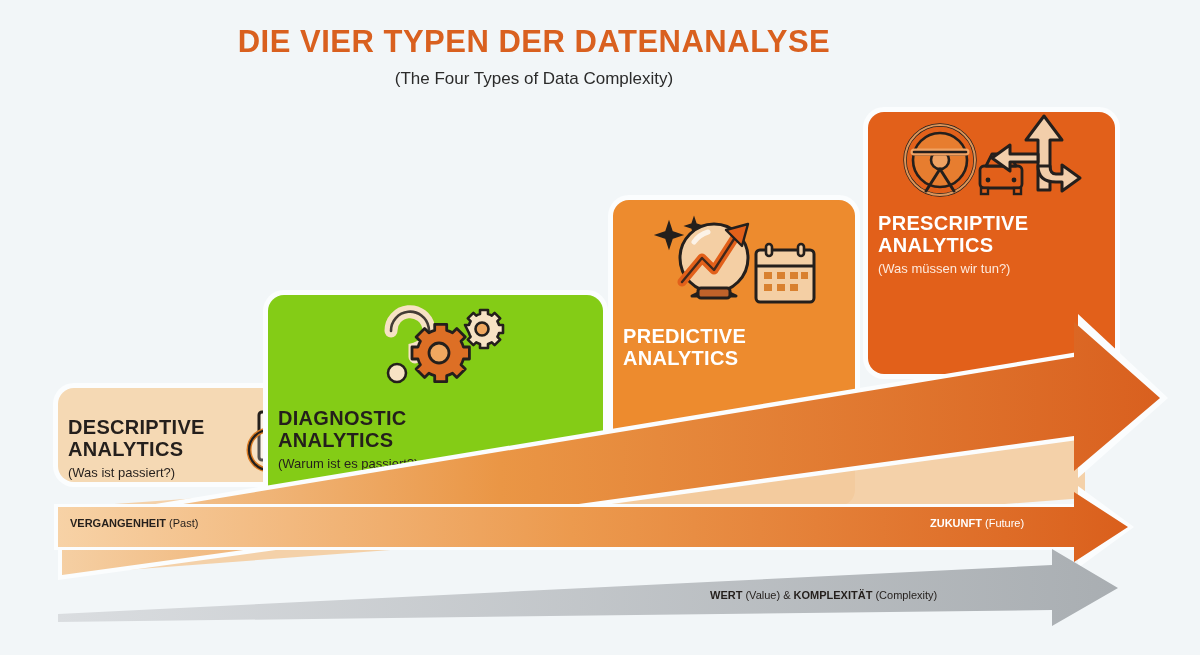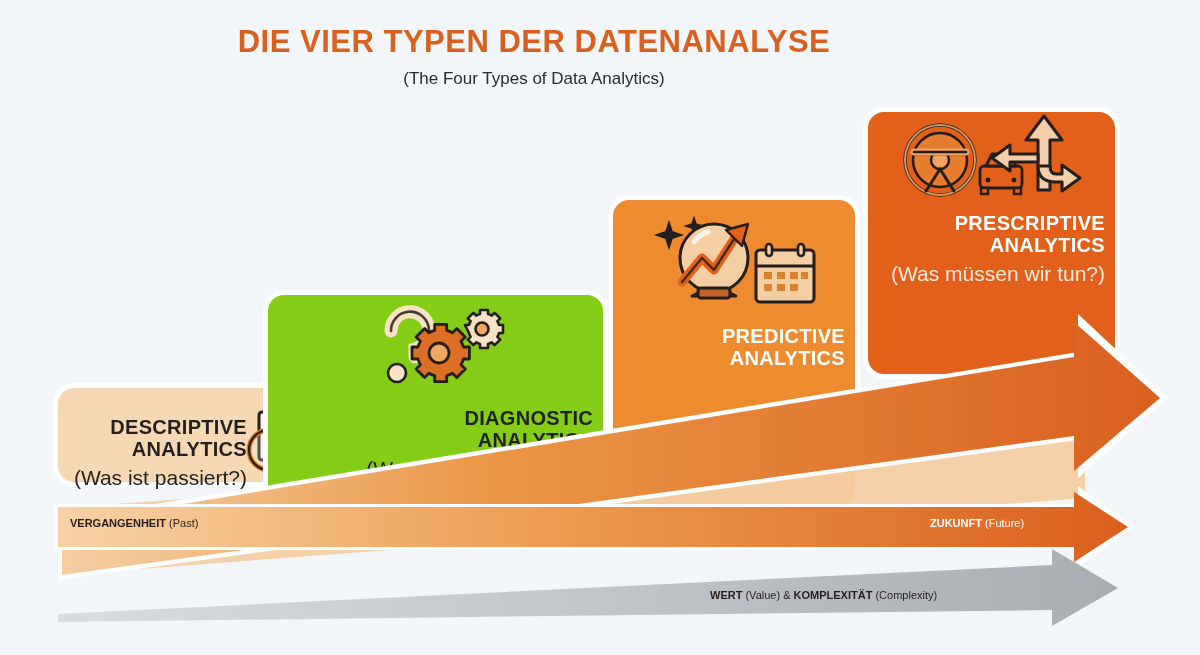--- a/index.html
+++ b/index.html
@@ -31,30 +31,30 @@
   svg.layer { position: absolute; left: 0; top: 0; width: 1200px; height: 655px; }
 
   
   .card {
     position: absolute;
     border-radius: 16px;
     box-shadow: 0 0 0 5px #fbfdfe;
   }
   .card-inner {
     position: absolute; left: 0; right: 0;
-    text-align: right;
+    text-align: left;
     padding: 0 10px;
   }
   .card-title {
     font-size: 20px; font-weight: bold; line-height: 1.12;
     letter-spacing: 0.3px;
     white-space: pre-line;
   }
   .card-q {
-    font-size: 21px; line-height: 1.2; margin-top: 4px;
+    font-size: 13px; line-height: 1.2; margin-top: 4px;
   }
   .dark-text  { color: #241f1c; }
   .light-text { color: #ffffff; }
   .light-q    { color: #fdeade; }
 
   .icon-wrap { position: absolute; }
 
   
   .band-label {
     position: absolute;
@@ -65,21 +65,21 @@
   .label-dark  { color: #241f1c; }
   .label-white { color: #ffffff; }
 </style>
 </head>
 <body>
 
 <div id="stage">
 
   <div class="title-block">
     <div class="main-title">DIE VIER TYPEN DER DATENANALYSE</div>
-    <div class="sub-title">(The Four Types of Data Analytics)</div>
+    <div class="sub-title">(The Four Types of Data Complexity)</div>
   </div>
 
   <svg class="layer" viewBox="0 0 1200 655">
     <defs>
       <linearGradient id="gradPaleWedge" x1="0" y1="0" x2="1" y2="0">
         <stop offset="0%" stop-color="#f7dfc1"></stop>
         <stop offset="100%" stop-color="#f0b87e"></stop>
       </linearGradient>
       <linearGradient id="gradBigArrow" x1="0" y1="0" x2="1" y2="0">
         <stop offset="0%" stop-color="#f3c796"></stop>

